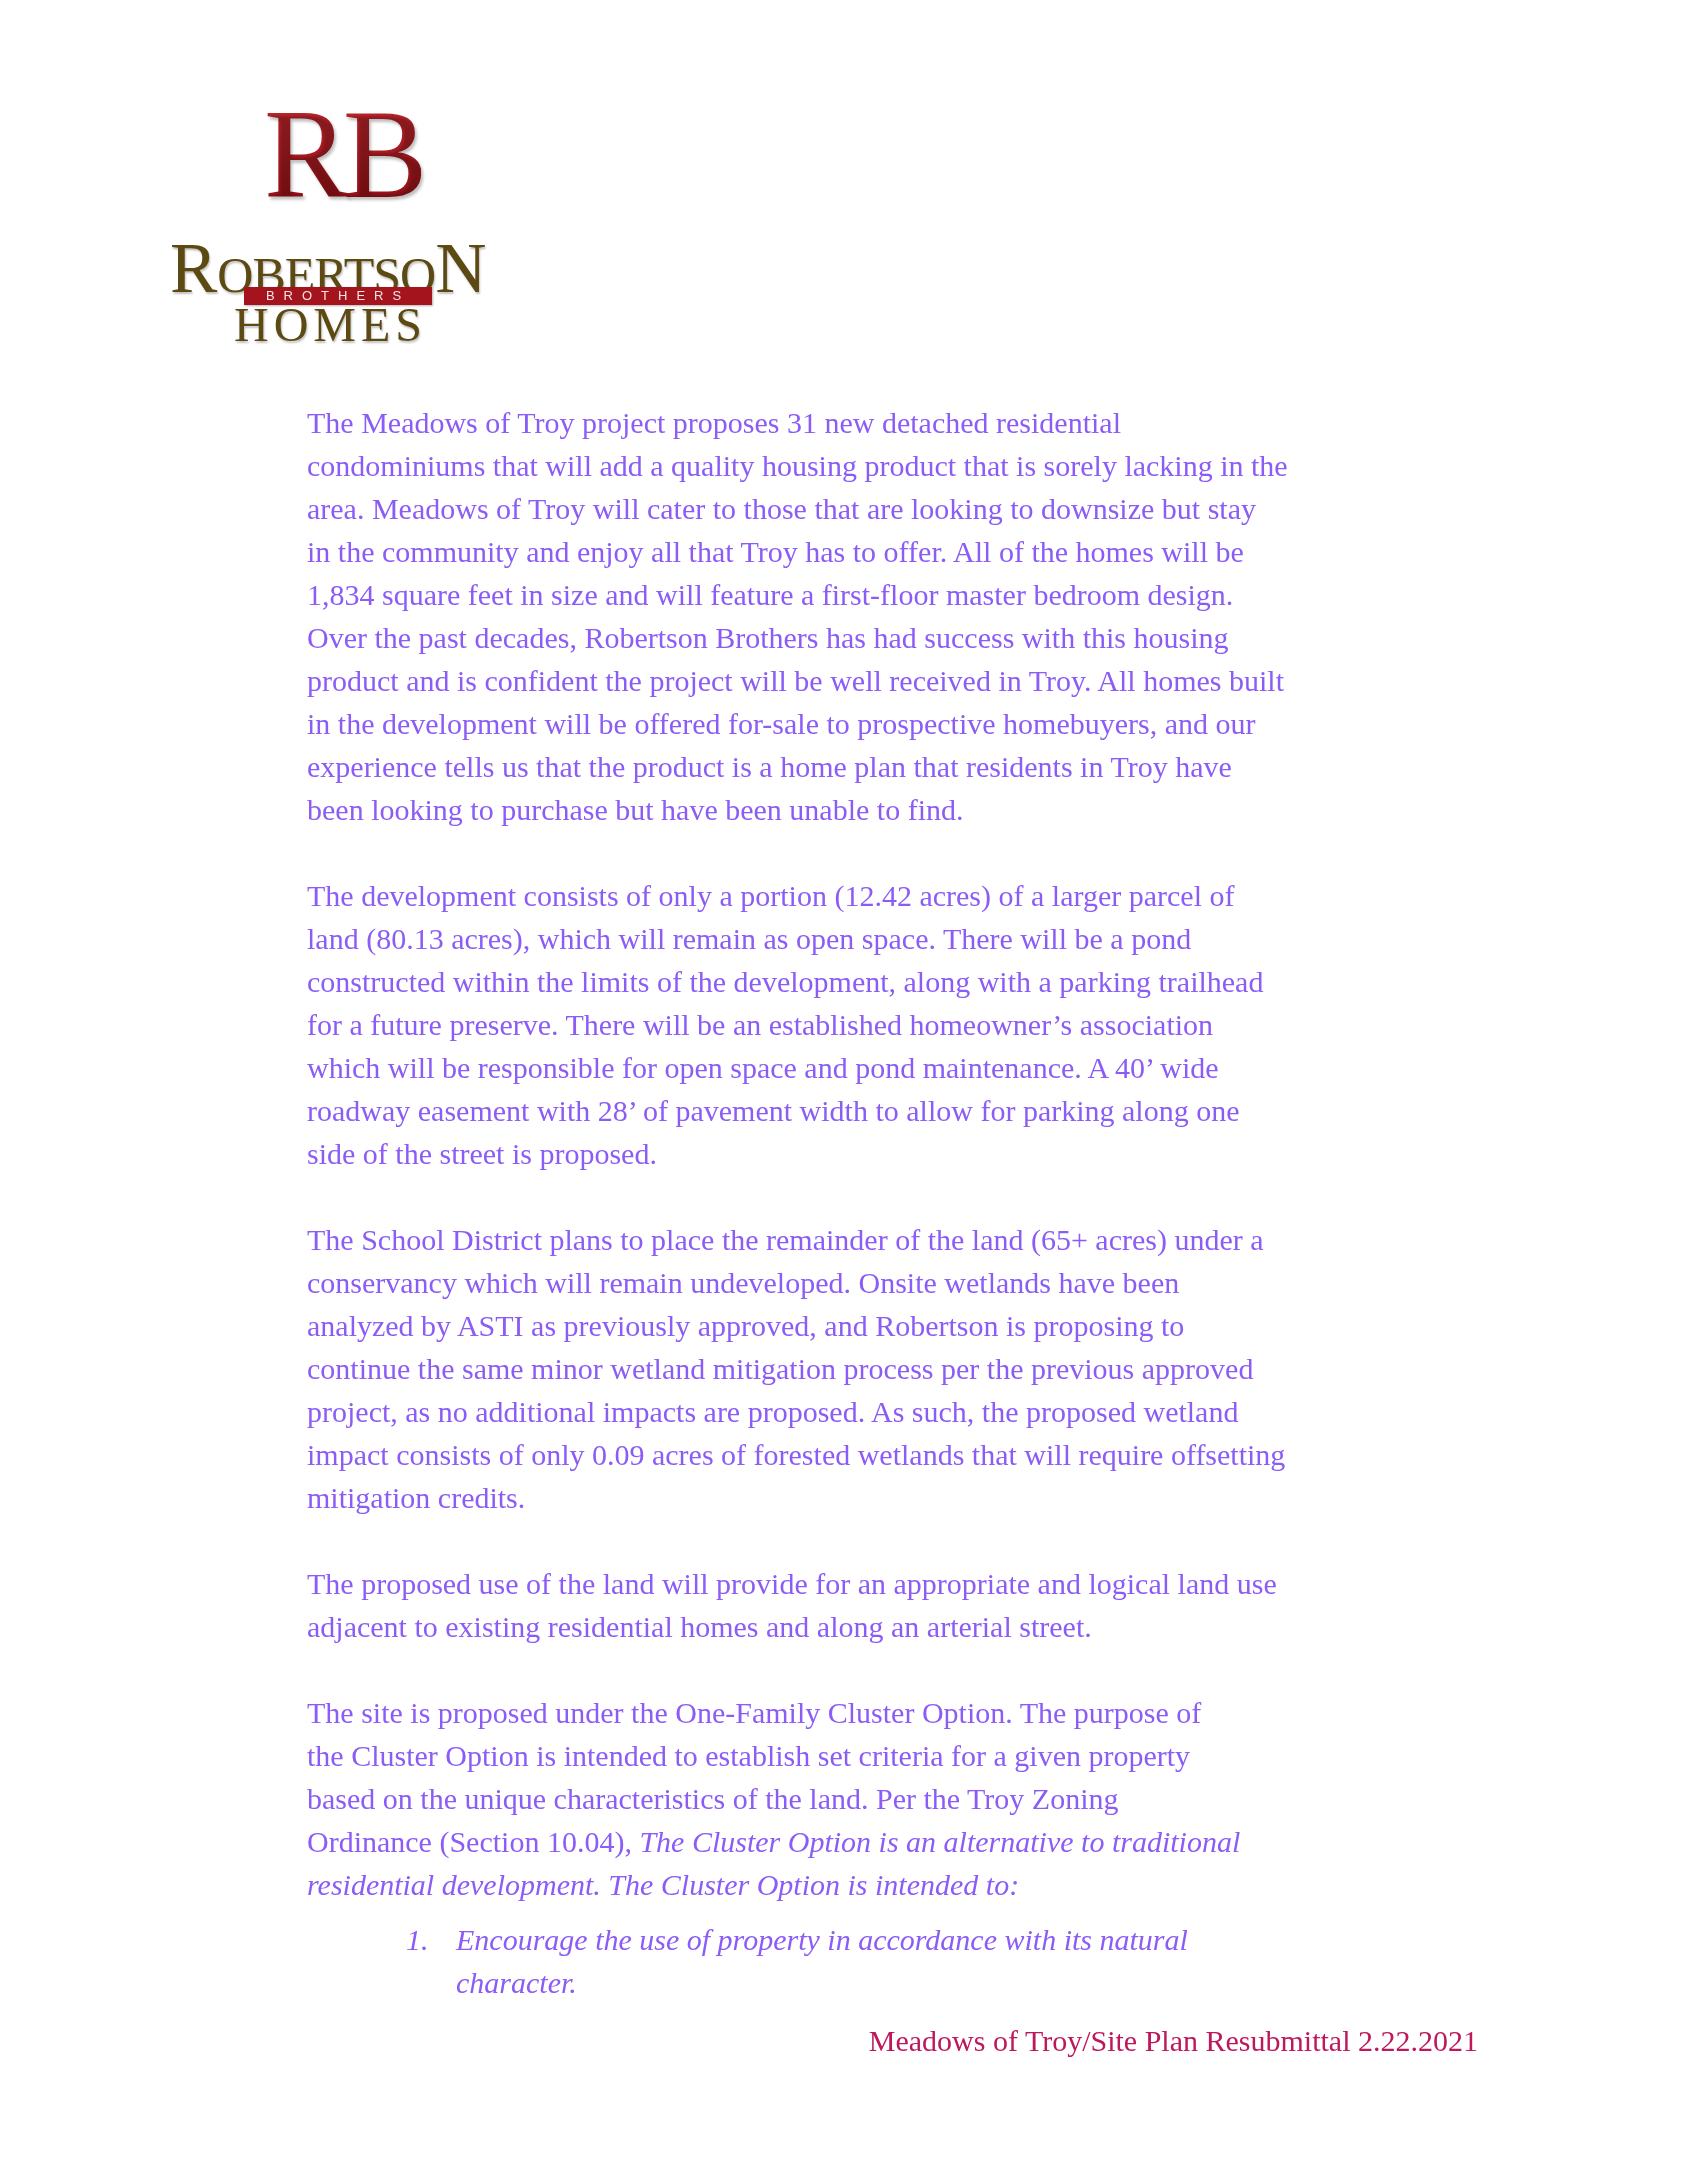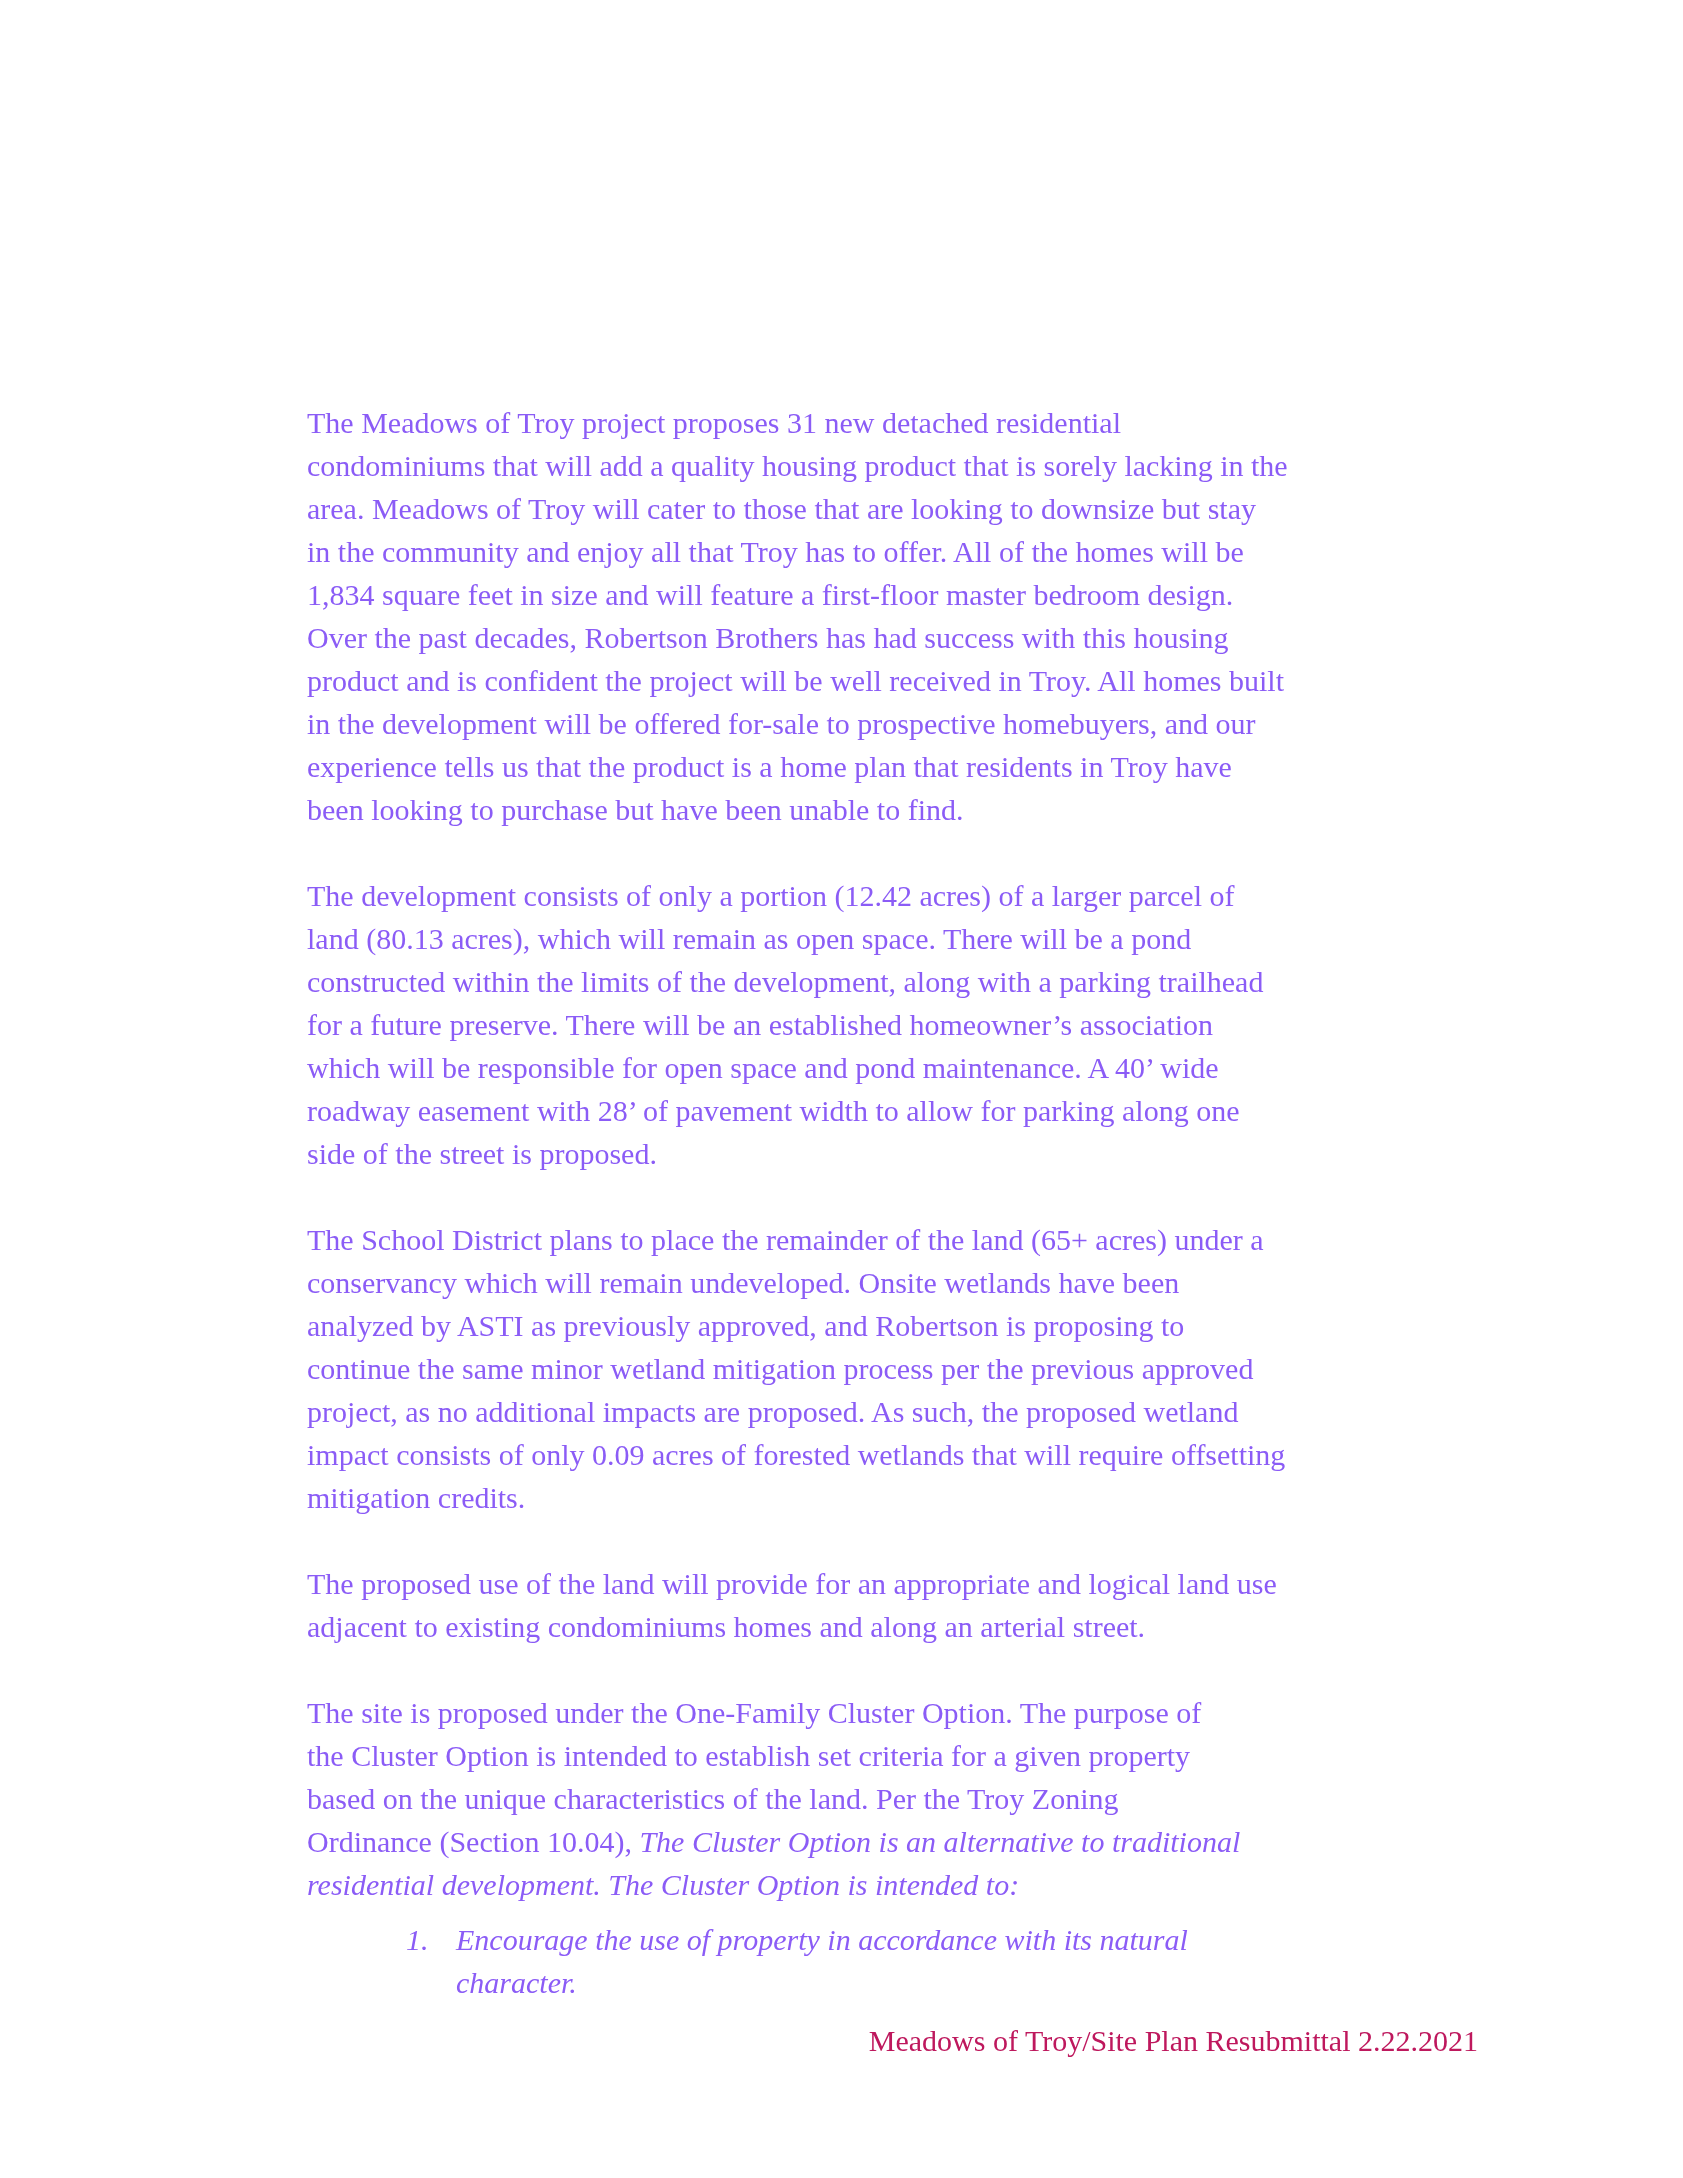--- a/index.html
+++ b/index.html
@@ -34,20 +34,26 @@
 
     
     .footer { position: absolute; right: 205px; top: 2023px; font-family: "Liberation Serif", "DejaVu Serif", serif;
       font-size: 30px; line-height: 36px; color: #be185d; white-space: nowrap; }
   </style>
 </head>
 <body>
 
 <div class="page">
 
+  <div class="logo">
+    <div class="logo-rb">RB</div>
+    <div class="logo-robertson"><span class="big">R</span><span class="mid">OBERTSO</span><span class="big">N</span></div>
+    <div class="logo-brothers">BROTHERS</div>
+    <div class="logo-homes">HOMES</div>
+  </div>
 
   <div class="content">
     <p class="para">The Meadows of Troy project proposes 31 new detached residential
 condominiums that will add a quality housing product that is sorely lacking in the
 area. Meadows of Troy will cater to those that are looking to downsize but stay
 in the community and enjoy all that Troy has to offer.  All of the homes will be
 1,834 square feet in size and will feature a first-floor master bedroom design.
 Over the past decades, Robertson Brothers has had success with this housing
 product and is confident the project will be well received in Troy. All homes built
 in the development will be offered for-sale to prospective homebuyers, and our
@@ -61,21 +67,21 @@
 roadway easement with 28’ of pavement width to allow for parking along one
 side of the street is proposed.</p>
     <p class="para">The School District plans to place the remainder of the land (65+ acres) under a
 conservancy which will remain undeveloped. Onsite wetlands have been
 analyzed by ASTI as previously approved, and Robertson is proposing to
 continue the same minor wetland mitigation process per the previous approved
 project, as no additional impacts are proposed. As such, the proposed wetland
 impact consists of only 0.09 acres of forested wetlands that will require offsetting
 mitigation credits.</p>
     <p class="para">The proposed use of the land will provide for an appropriate and logical land use
-adjacent to existing condominiums homes and along an arterial street.</p>
+adjacent to existing residential homes and along an arterial street.</p>
     <p class="para last"><span>The site is proposed under the One-Family Cluster Option.  The purpose of
 the Cluster Option is intended to establish set criteria for a given property
 based on the unique characteristics of the land.  Per the Troy Zoning
 Ordinance (Section 10.04), </span><span class="em">The Cluster Option is an alternative to traditional
 residential development. The Cluster Option is intended to:</span></p>
     <ol class="list">
       <li class="list-item">
         <span class="list-num">1.</span>
         <span class="para" style="margin:0">Encourage the use of property in accordance with its natural
 character.</span>

